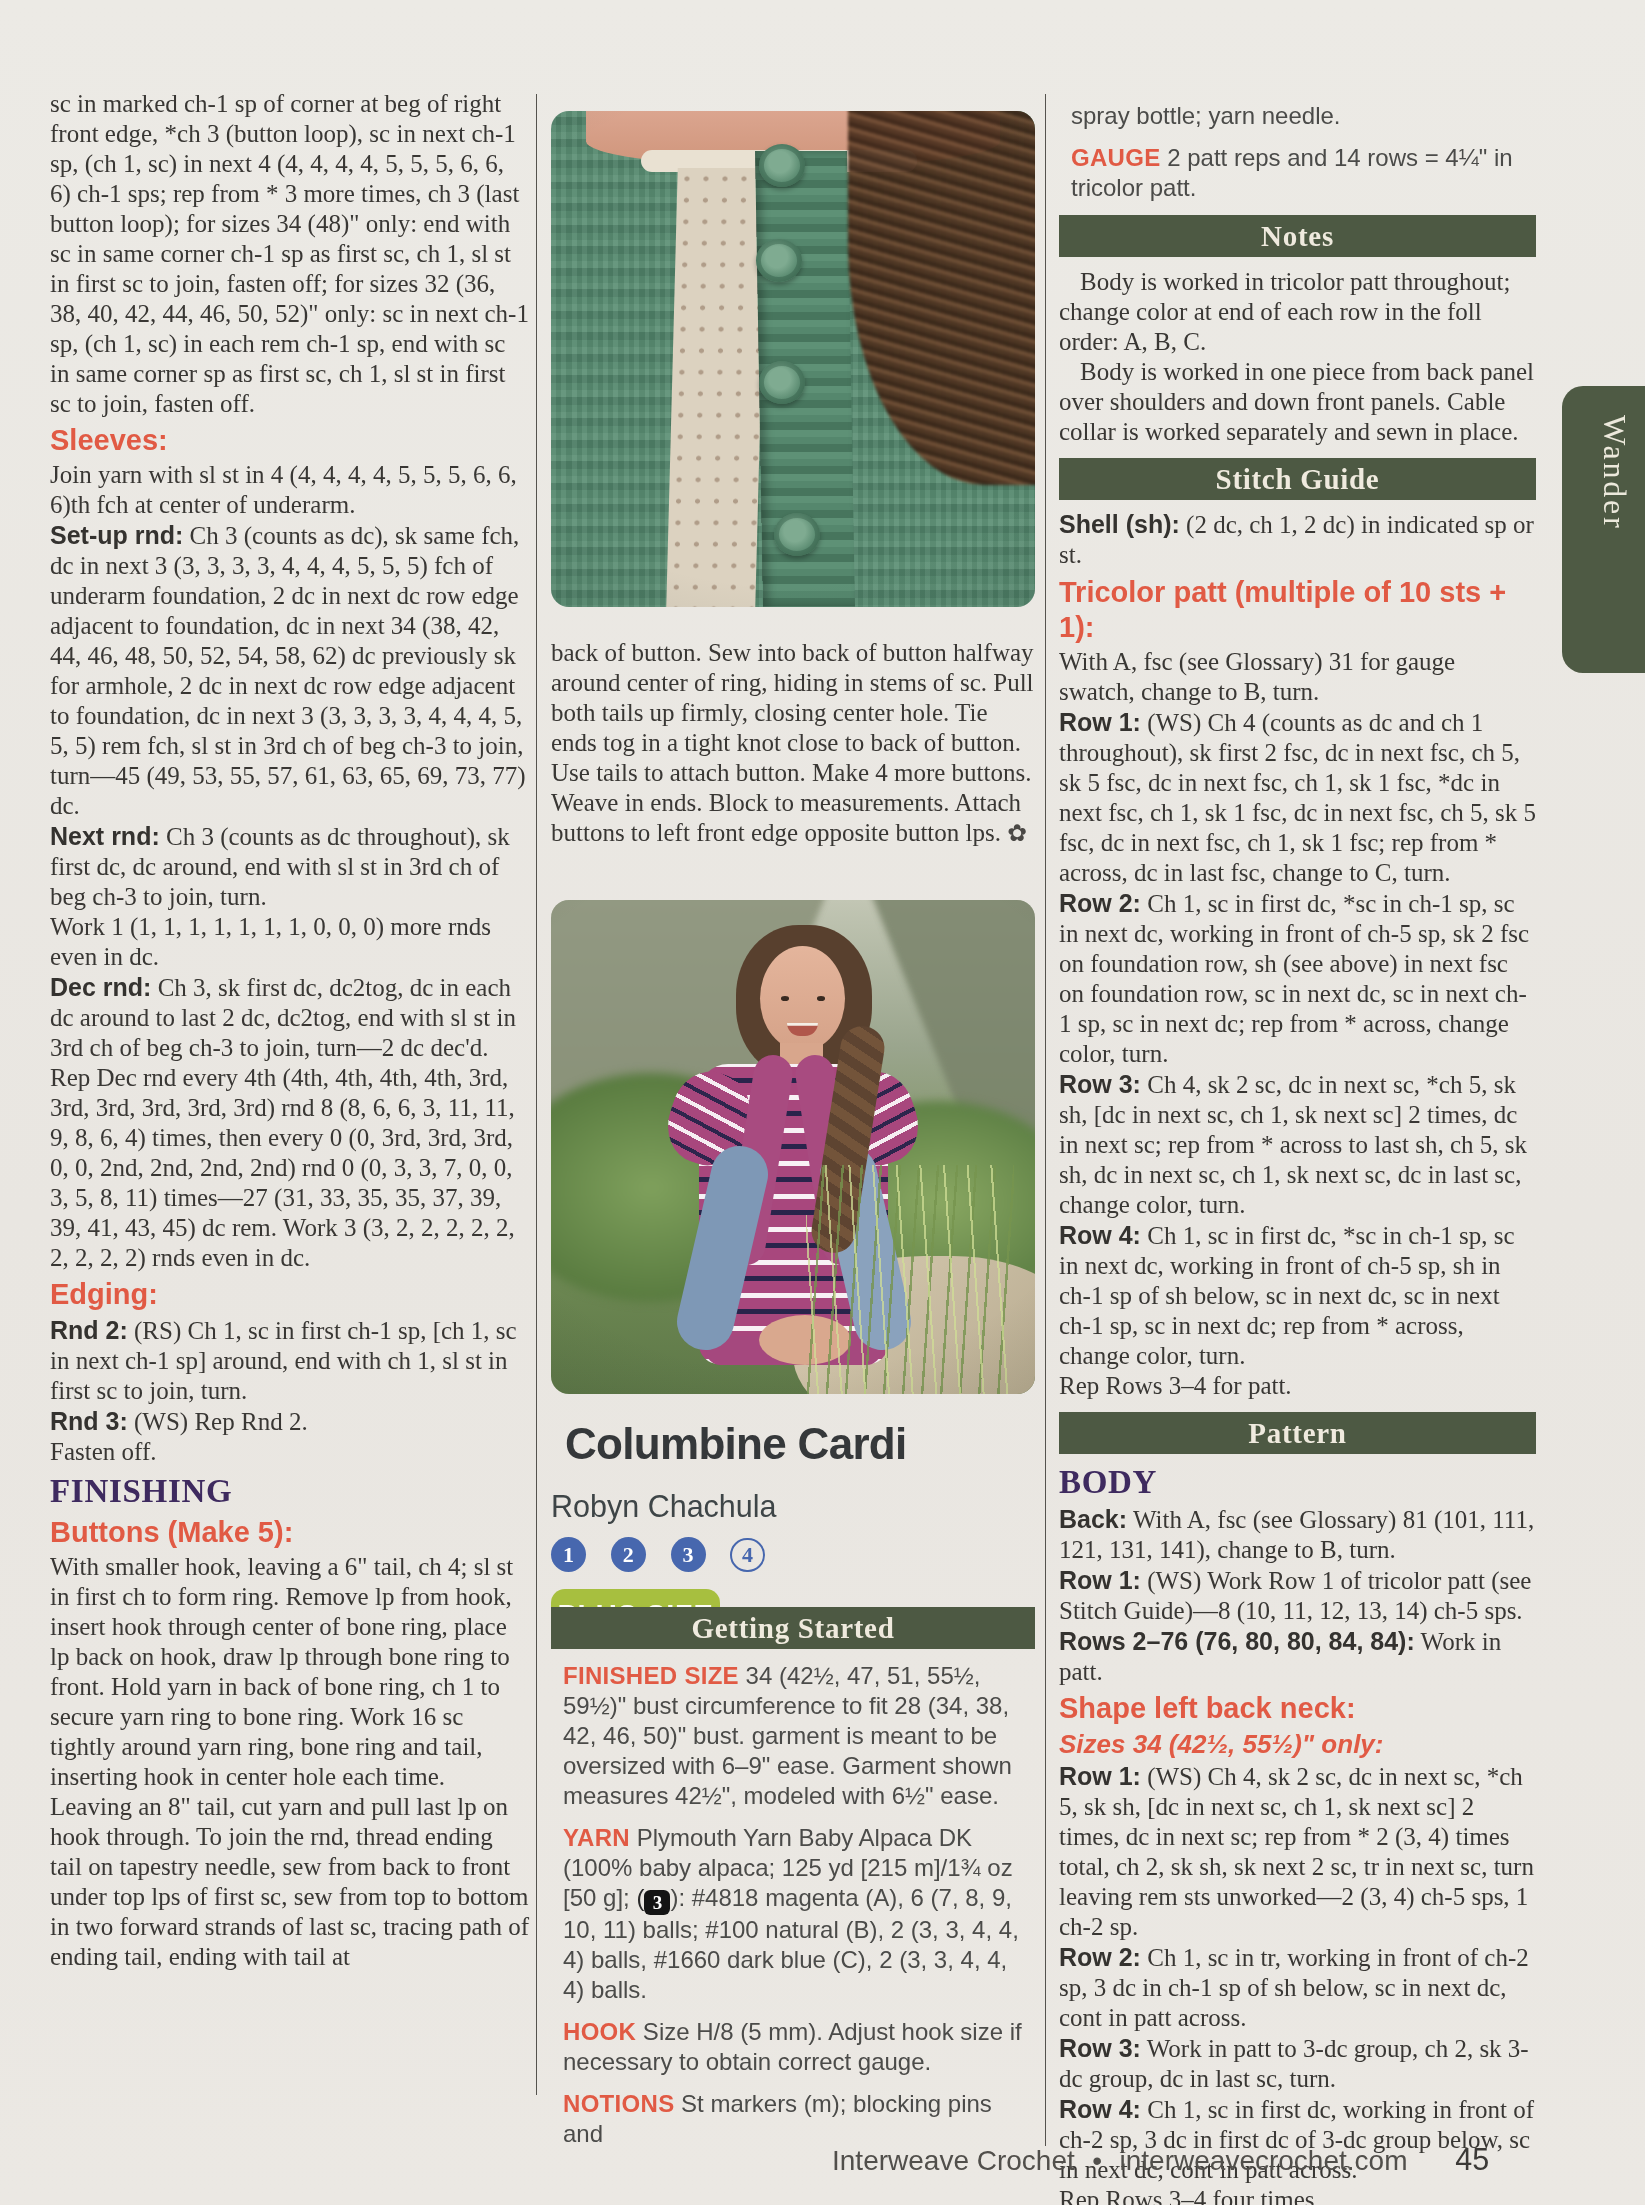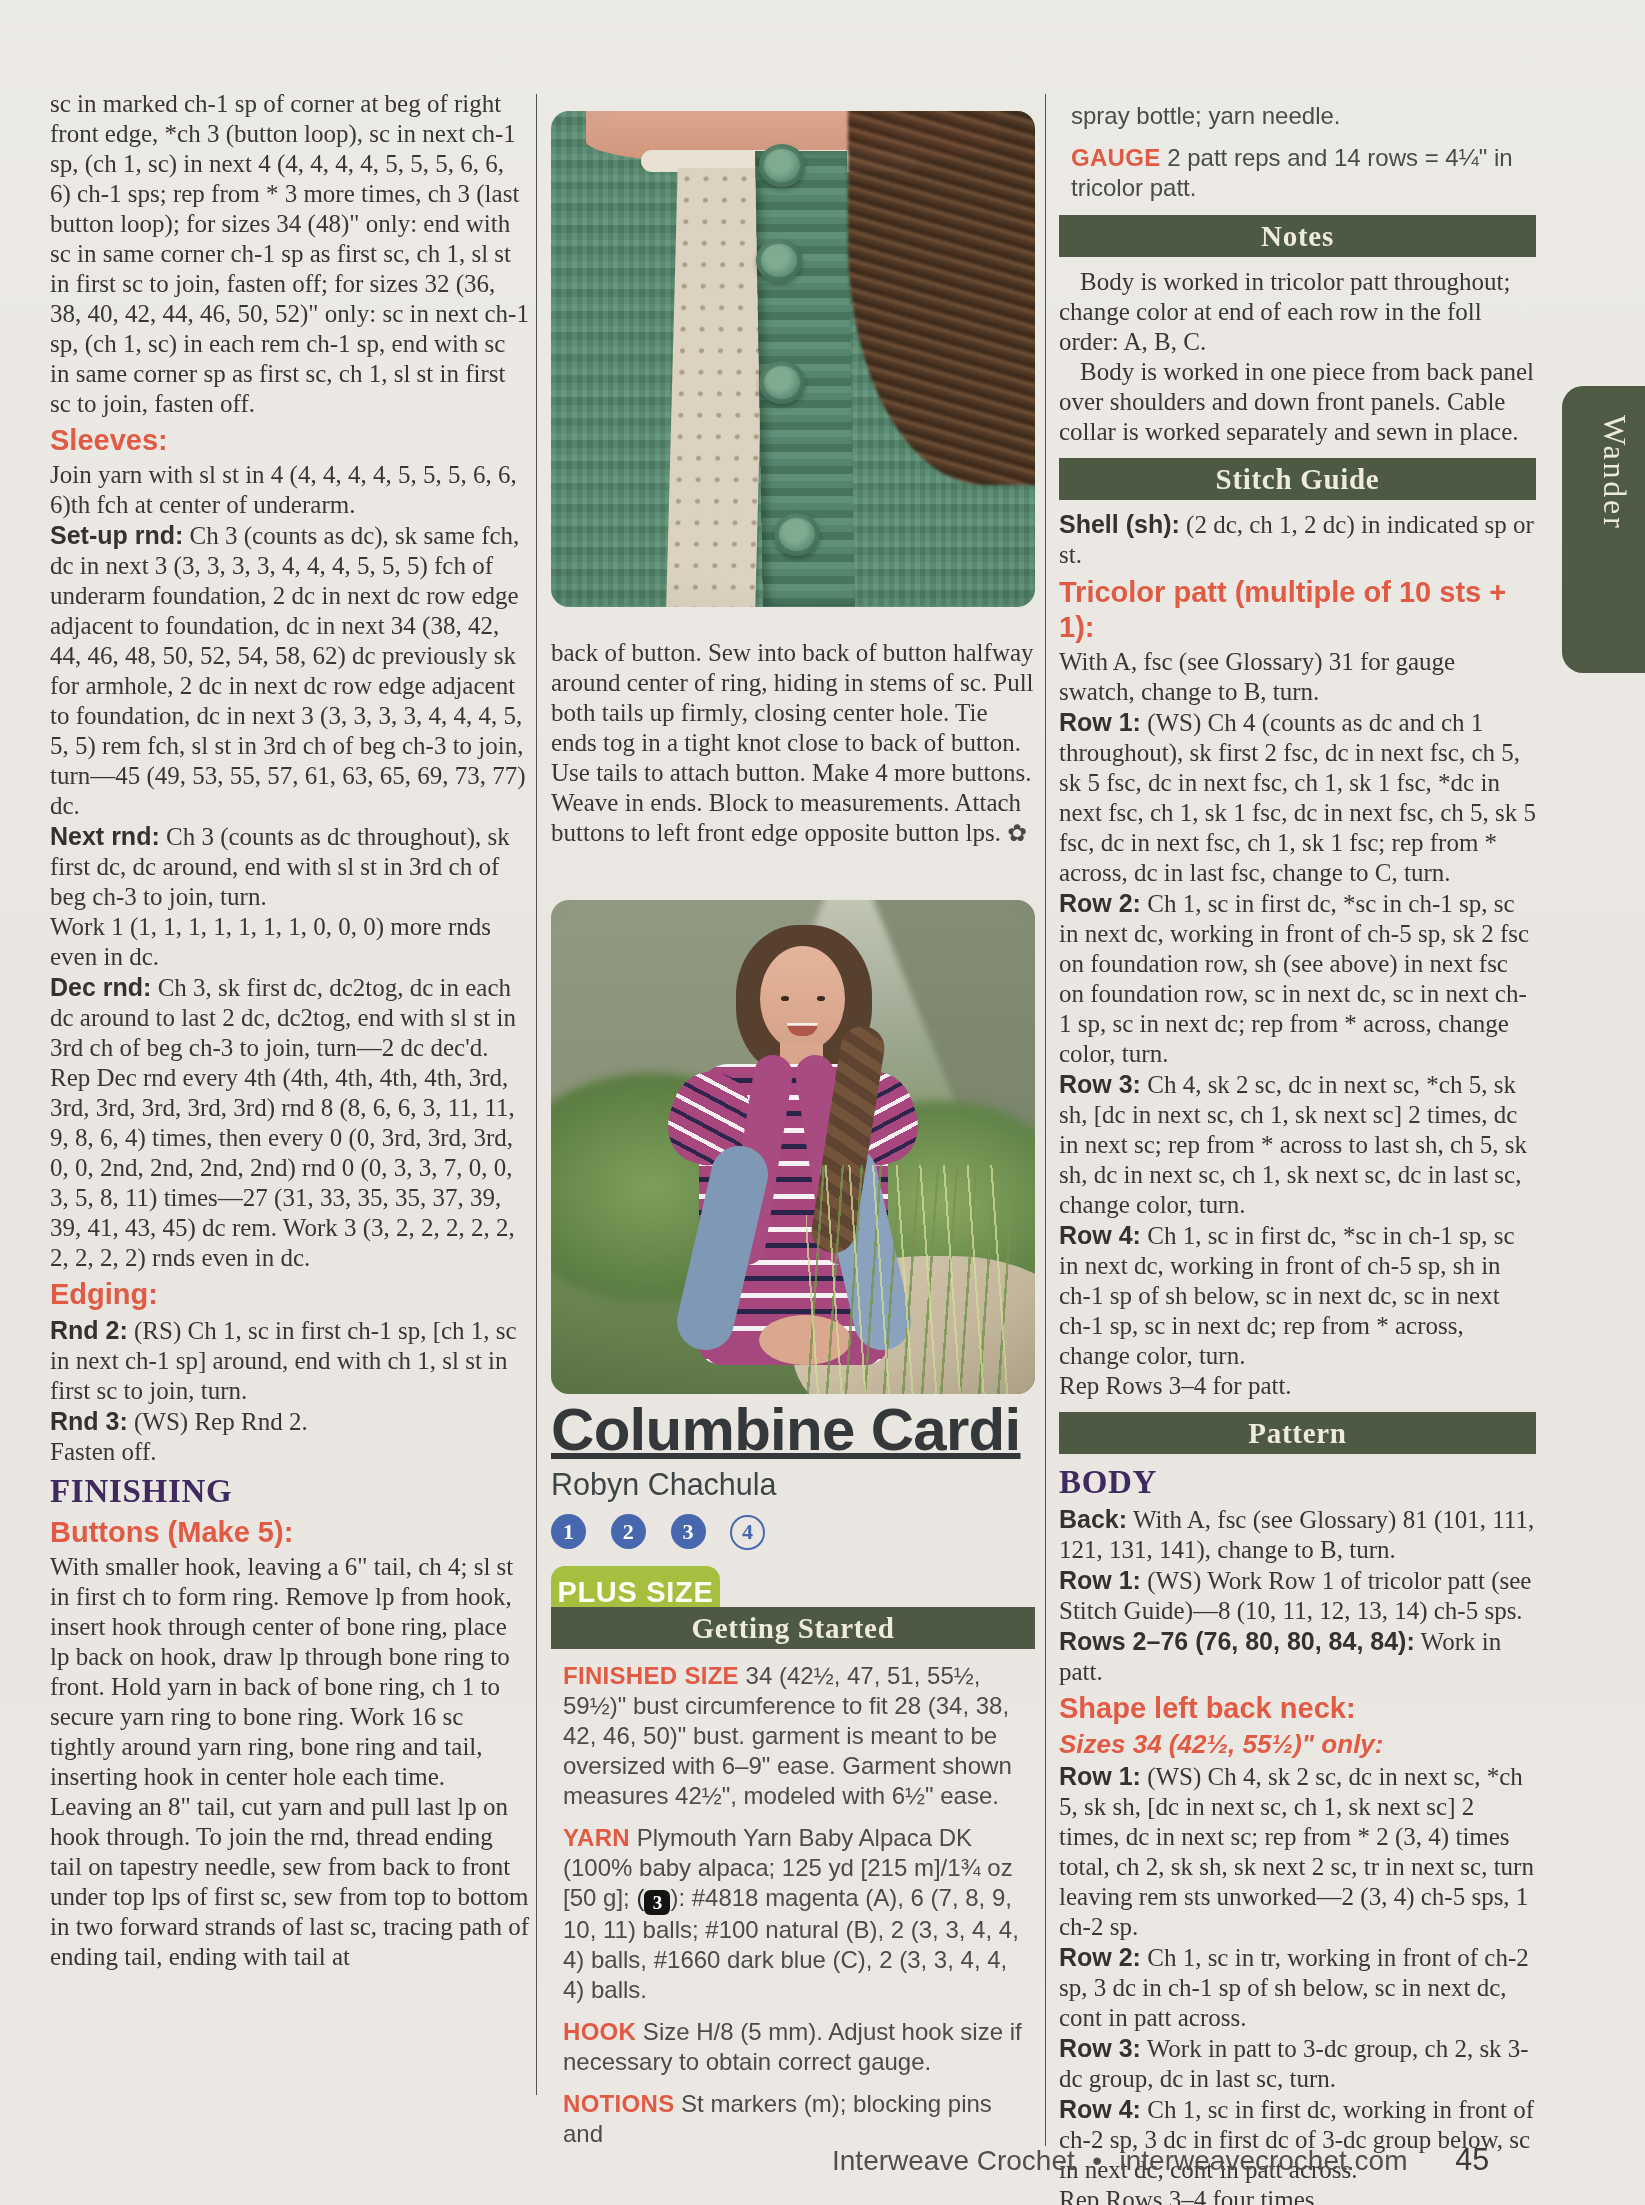--- a/index.html
+++ b/index.html
@@ -19,21 +19,21 @@
   .col{position:absolute;top:89px;}
   #col1{left:50px;width:480px;}
   #col3{left:1059px;width:477px;}
   .vrule{position:absolute;width:1.4px;background:#55534e;}
   #rule1{left:536px;top:94px;height:2001px;}
   #rule2{left:1045px;top:94px;height:2052px;}
   
   #mid-text1{position:absolute;left:551px;top:638px;width:484px;}
   .flower{color:#4a4845;font-size:23.6px;}
   #title-block{position:absolute;left:551px;top:1400px;width:484px;}
-  .title{font-family:"Liberation Sans",sans-serif;font-weight:700;font-size:60px;line-height:60px;letter-spacing:-0.7px;color:#35383a;margin:0;text-decoration:underline;}
+  .title{font-family:"Liberation Sans",sans-serif;font-weight:700;font-size:44px;line-height:60px;letter-spacing:-0.7px;color:#35383a;margin:14px;}
   .author{font-family:"Liberation Sans",sans-serif;font-size:30.5px;line-height:36px;color:#3e4547;margin:5.5px 0 12.5px;}
   .sizes{margin:0 0 16.6px;}
   .circle{display:inline-block;width:35px;height:35px;border-radius:50%;background:#4767ae;color:#fff;font-family:"Liberation Serif",serif;font-weight:700;font-size:22px;line-height:35px;text-align:center;margin-right:22px;}
   .circle.outline{background:transparent;border:2.1px solid #4767ae;color:#4767ae;line-height:30.5px;width:30.5px;height:30.5px;}
   .badge{display:inline-block;width:169px;height:53px;border-radius:14px;background:#a7bf3f;color:#fdfdf6;font-family:"Liberation Sans",sans-serif;font-weight:700;font-size:29px;line-height:53px;text-align:center;letter-spacing:0.7px;}
   #gs-block{position:absolute;left:551px;top:1596px;width:484px;}
   .yb{display:inline-block;min-width:26px;height:25px;border-radius:6.2px;background:#141414;color:#fff;font-family:"Liberation Serif",serif;font-weight:700;font-size:19px;line-height:25px;text-align:center;vertical-align:-2.8px;}
   .paren{color:#2a2a2a;}
   
   .photo{position:absolute;left:551px;width:484px;border-radius:18px;overflow:hidden;}

